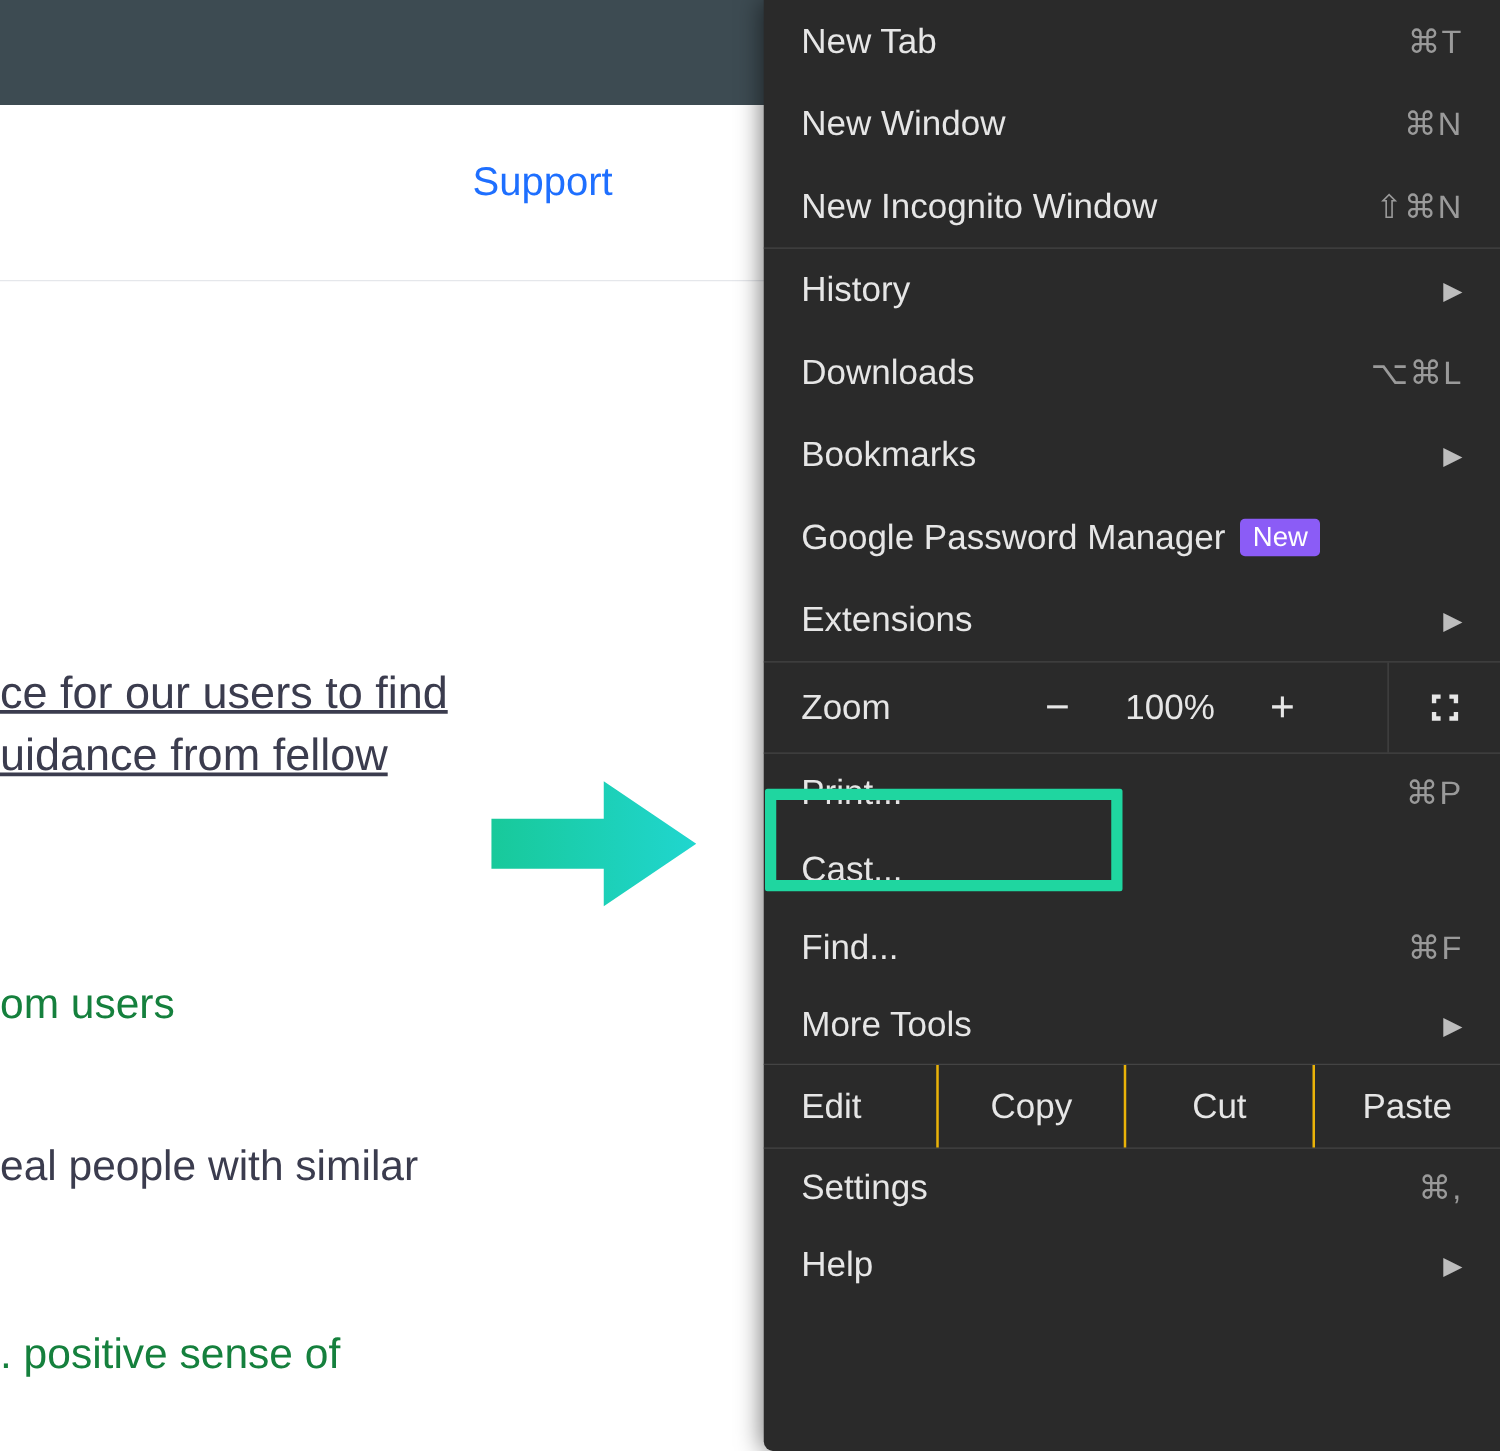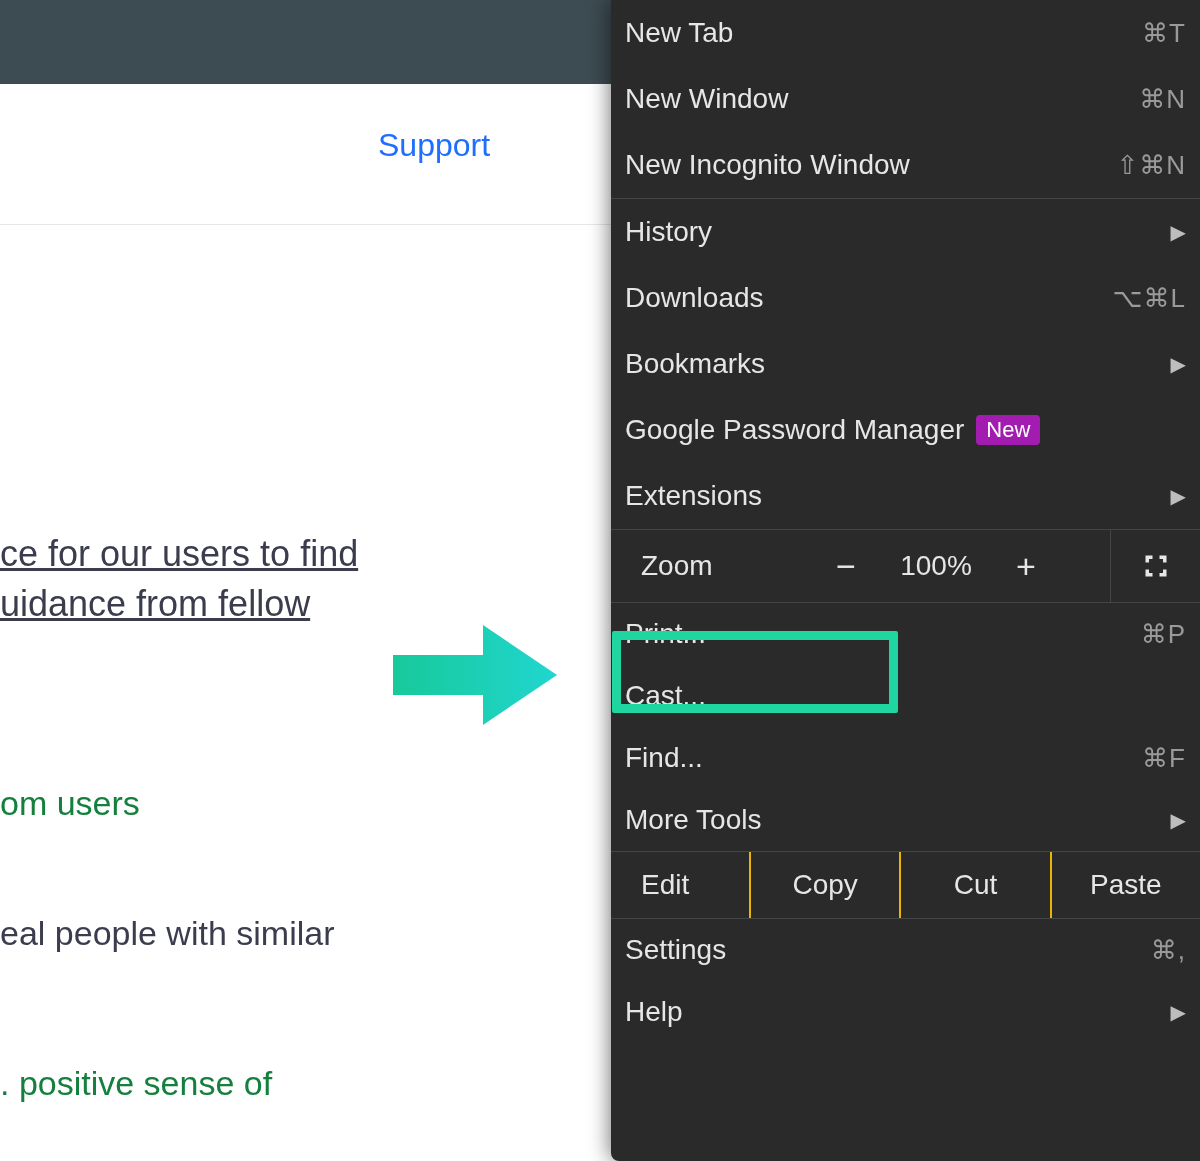--- a/index.html
+++ b/index.html
@@ -91,34 +91,34 @@
     background: #2a2a2a;
     color: #e6e6e6;
     font-size: 28px;
     border-radius: 0 0 0 8px;
     box-shadow: -2px 0 20px rgba(0,0,0,0.5);
   }
   .menu .item {
     display: flex;
     align-items: center;
     justify-content: space-between;
-    padding: 0 14px;
+    padding: 0 30px;
     height: 62px;
     cursor: default;
     gap: 16px;
   }
   .menu .item.tall { height: 66px; }
   .menu .sep { height: 1px; background: #444; margin: 0; }
   .shortcut { color: #9a9a9a; font-size: 26px; letter-spacing: 1px; }
   .submenu-arrow {
     color: #bdbdbd;
     font-size: 20px;
   }
   .badge {
-    background: #a21caf;
+    background: #8b5cf6;
     color: #fff;
     font-size: 22px;
     padding: 2px 10px;
     border-radius: 4px;
     margin-left: 12px;
   }
   .pw-row .left { display: flex; align-items: center; }
 
   .zoom-row {
     display: flex;

